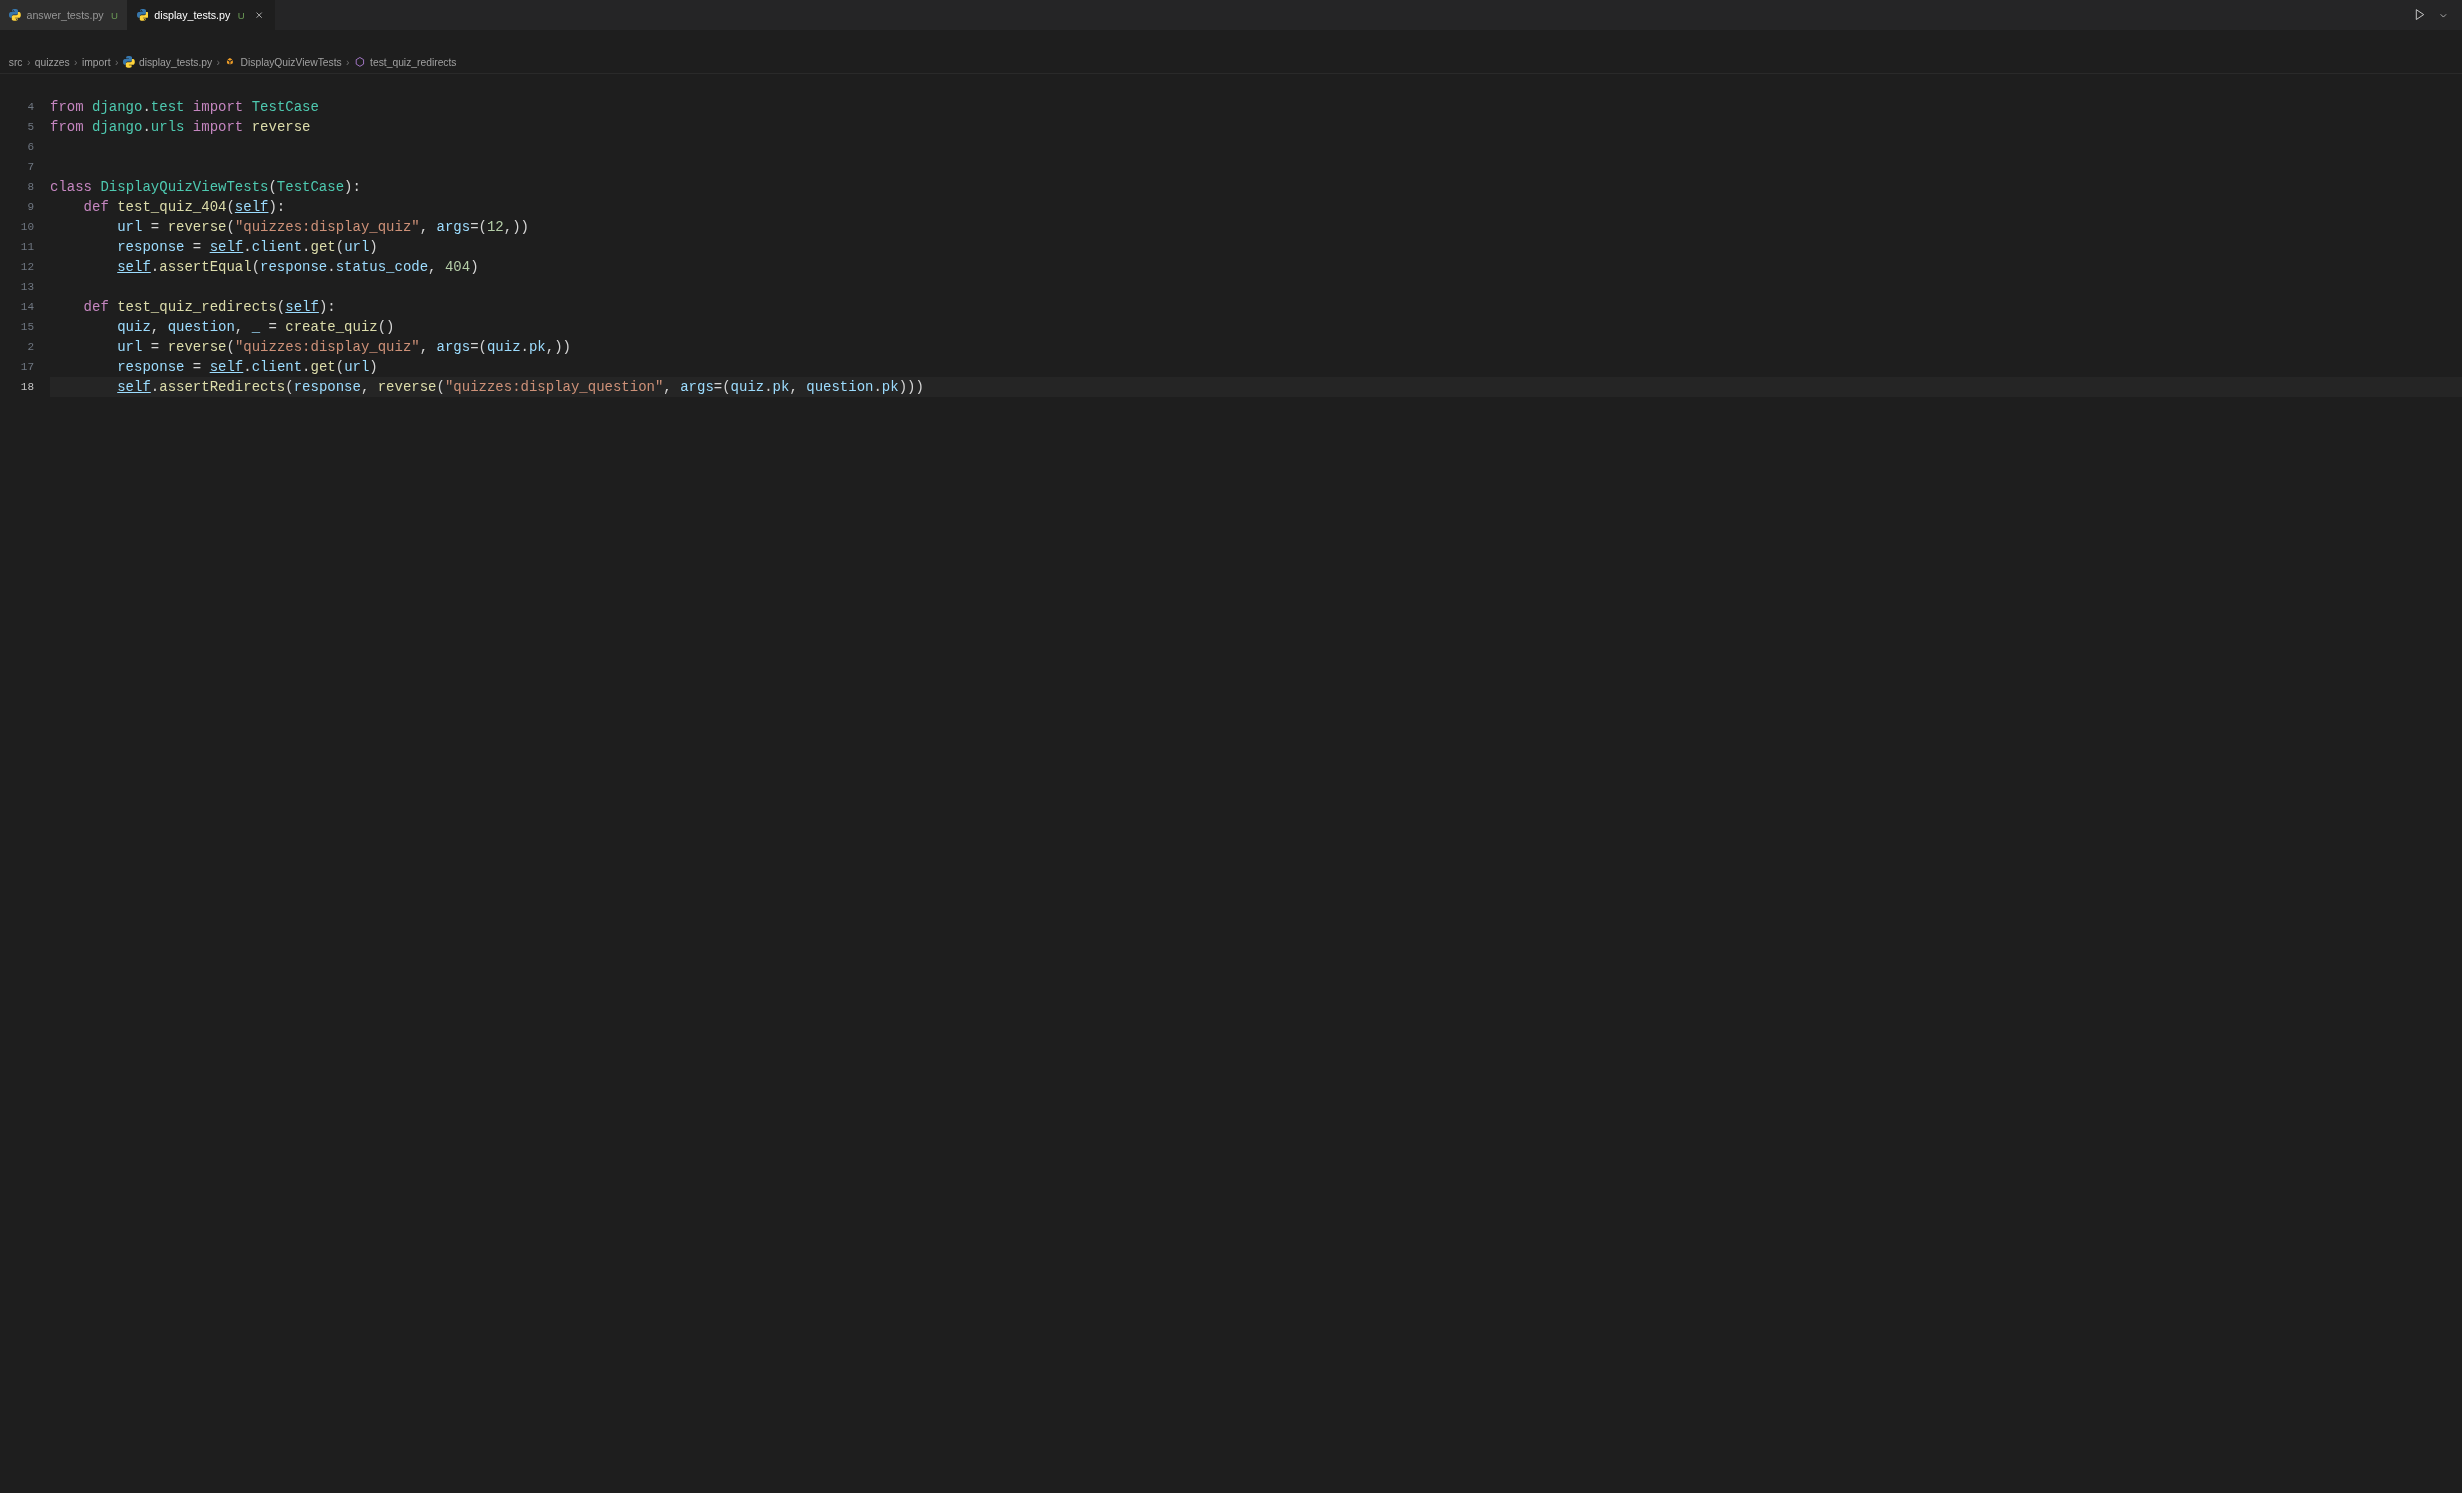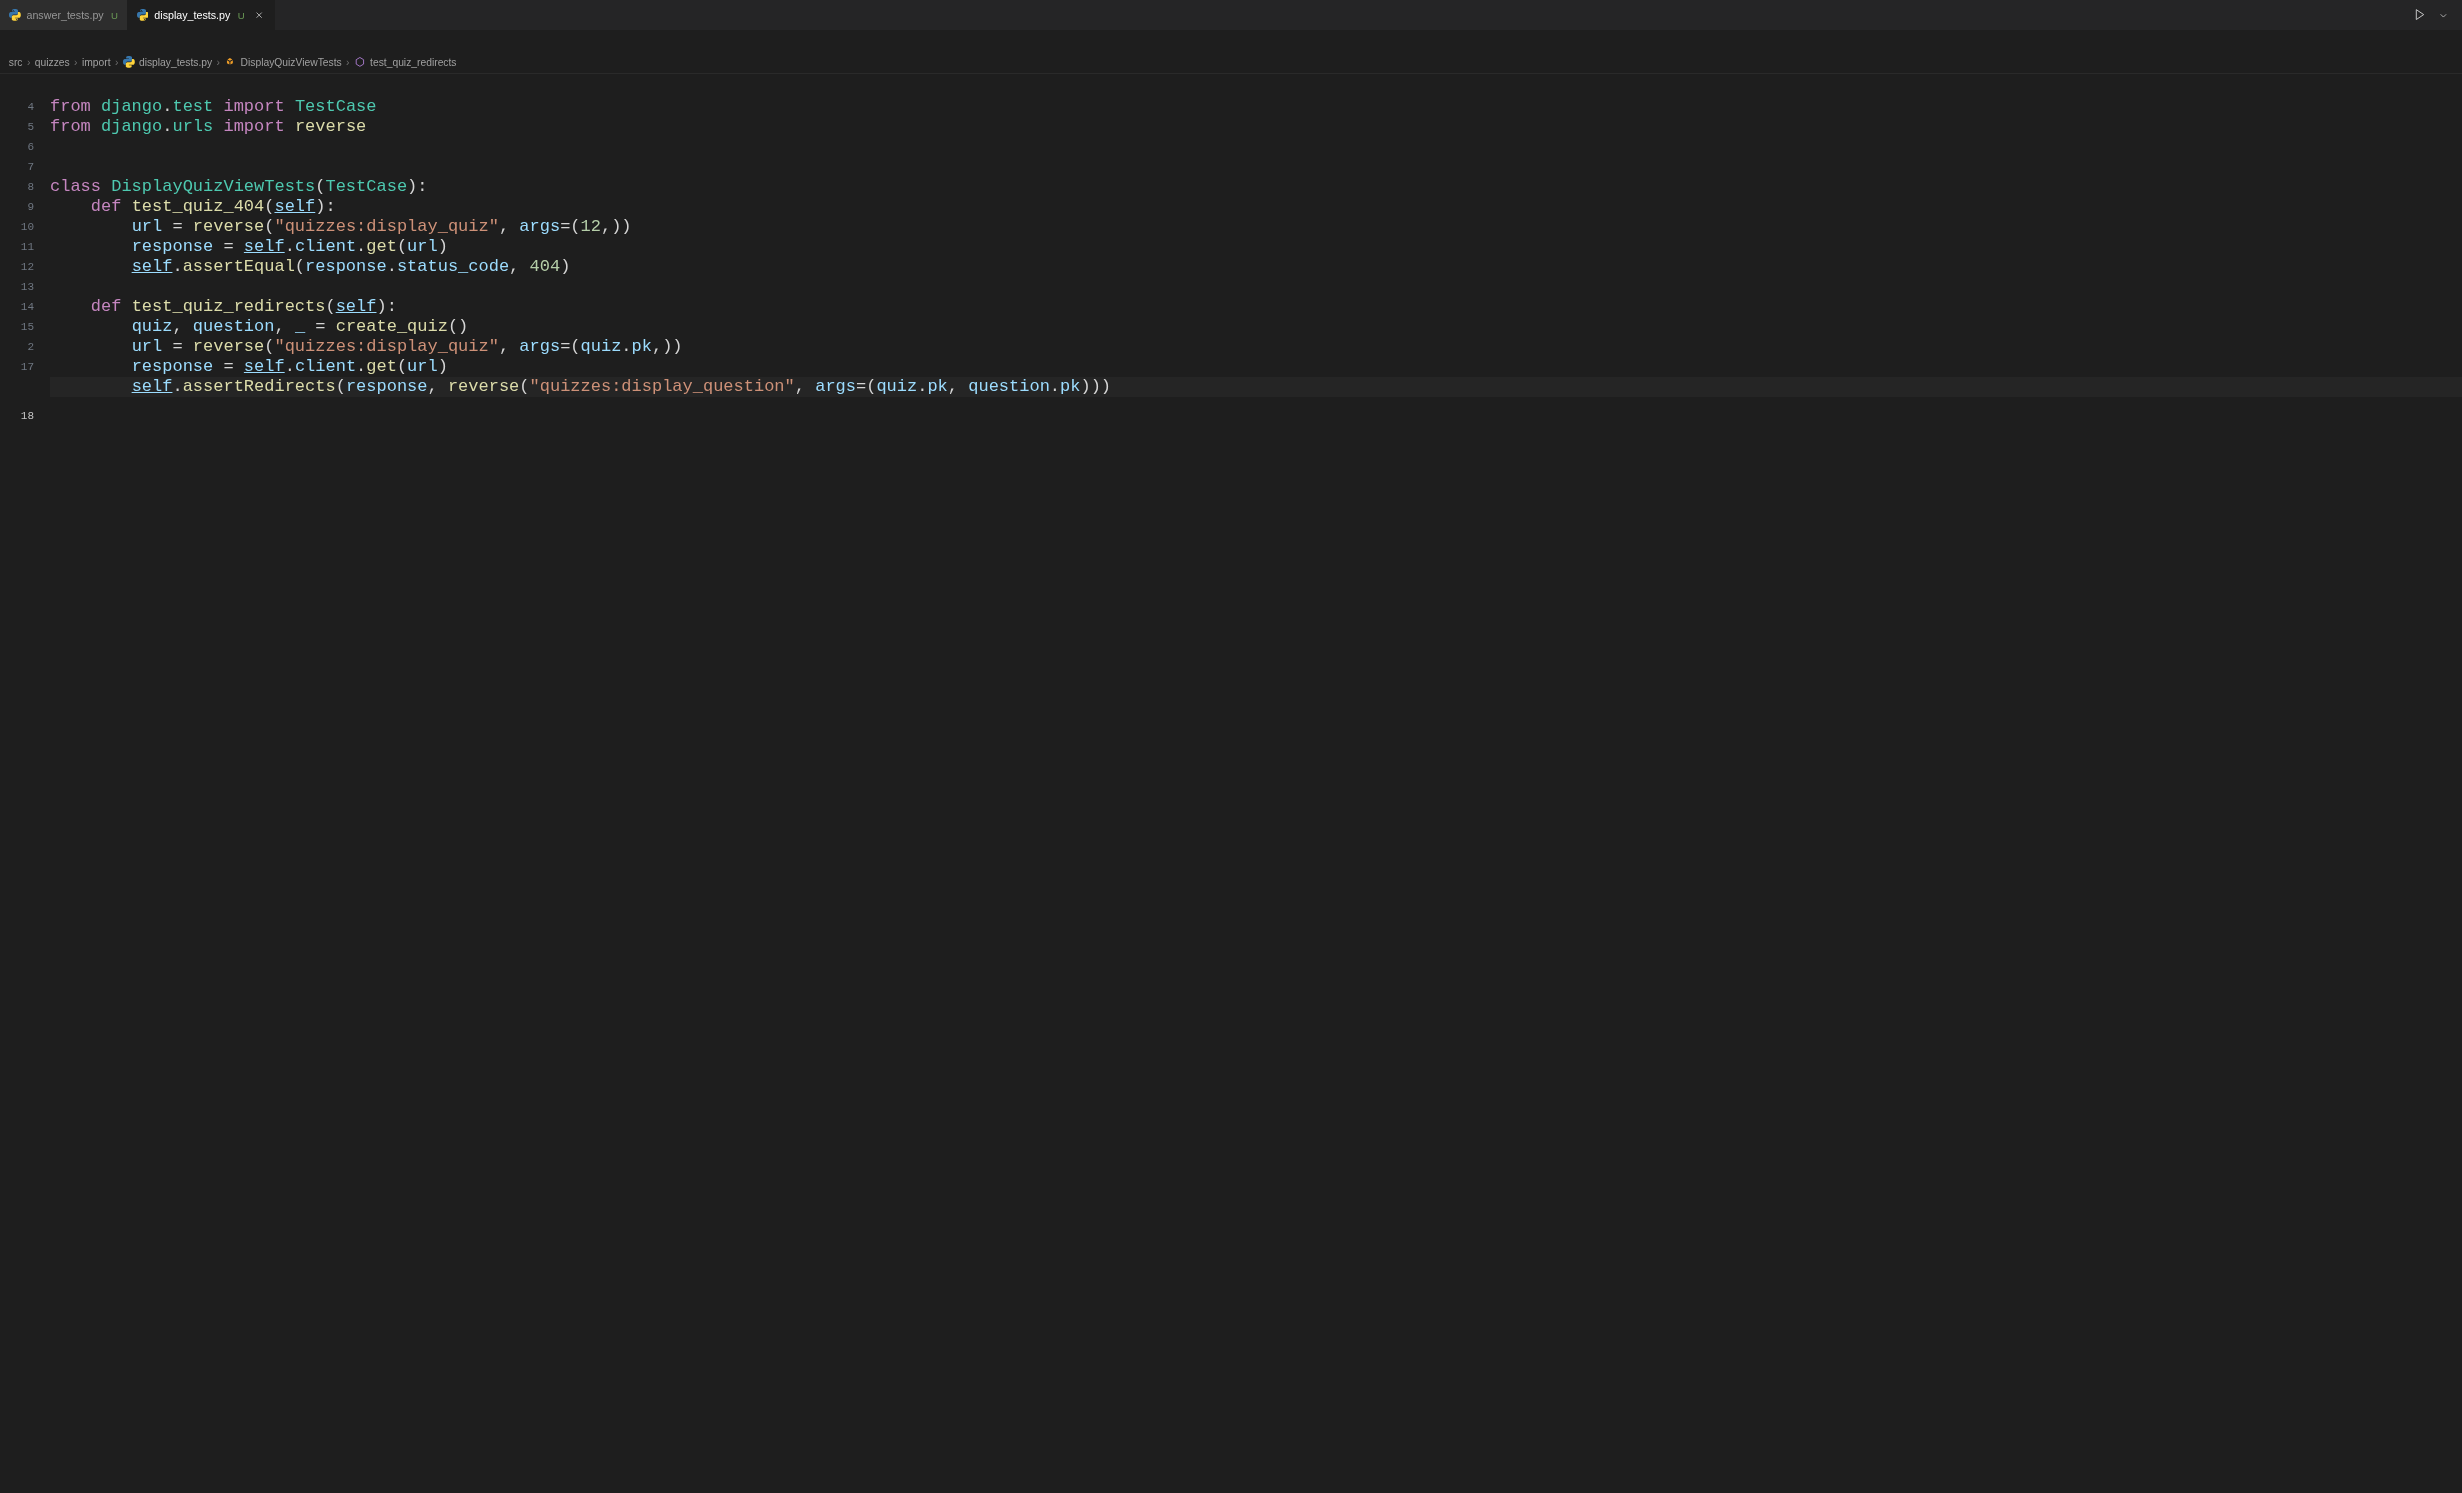--- a/index.html
+++ b/index.html
@@ -115,21 +115,21 @@
   text-align: right;
   padding-right: 16px;
   color: #6e7681;
   user-select: none;
   font-size: 11px;
   line-height: 20px;
   padding-top: 2.9px;
 }
 .code-area {
   flex: 1;
-  font-size: 17px;
+  font-size: 14px;
   line-height: 20px;
   padding-top: 2.9px;
   white-space: pre;
 }
 .line { min-height: 20px; position: relative; }
 .line.active-line {
   background: rgba(255,255,255,0.03);
 }
 .tok-kw { color: #c586c0; }
 .tok-mod { color: #4ec9b0; }
@@ -239,19 +239,19 @@
         <div class="line">8</div>
         <div class="line">9</div>
         <div class="line">10</div>
         <div class="line">11</div>
         <div class="line">12</div>
         <div class="line">13</div>
         <div class="line">14</div>
         <div class="line">15</div>
         <div class="line">2</div>
         <div class="line">17</div>
-        <div class="line" style="color: rgb(198, 198, 198); margin-top: 29px;">18</div>
+        <div class="line" style="color: rgb(198, 198, 198);">18</div>
       </div>
     <div class="code-area" id="code"><div class="line"><span class="tok-kw">from </span><span class="tok-mod">django</span><span class="tok-punc">.</span><span class="tok-mod">test</span><span class="tok-kw"> import </span><span class="tok-cls">TestCase</span></div><div class="line"><span class="tok-kw">from </span><span class="tok-mod">django</span><span class="tok-punc">.</span><span class="tok-mod">urls</span><span class="tok-kw"> import </span><span class="tok-fn">reverse</span></div><div class="line">&nbsp;</div><div class="line">&nbsp;</div><div class="line"><span class="tok-kw">class </span><span class="tok-cls">DisplayQuizViewTests</span><span class="tok-punc">(</span><span class="tok-cls">TestCase</span><span class="tok-punc">):</span></div><div class="line"><span class="tok-punc">    </span><span class="tok-kw">def </span><span class="tok-fn">test_quiz_404</span><span class="tok-punc">(</span><span class="tok-self">self</span><span class="tok-punc">):</span></div><div class="line"><span class="tok-punc">        </span><span class="tok-var">url</span><span class="tok-op"> = </span><span class="tok-fn">reverse</span><span class="tok-punc">(</span><span class="tok-str">"quizzes:display_quiz"</span><span class="tok-punc">, </span><span class="tok-param">args</span><span class="tok-punc">=(</span><span class="tok-num">12</span><span class="tok-punc">,))</span></div><div class="line"><span class="tok-punc">        </span><span class="tok-var">response</span><span class="tok-op"> = </span><span class="tok-self">self</span><span class="tok-punc">.</span><span class="tok-var">client</span><span class="tok-punc">.</span><span class="tok-fn">get</span><span class="tok-punc">(</span><span class="tok-var">url</span><span class="tok-punc">)</span></div><div class="line"><span class="tok-punc">        </span><span class="tok-self">self</span><span class="tok-punc">.</span><span class="tok-fn">assertEqual</span><span class="tok-punc">(</span><span class="tok-var">response</span><span class="tok-punc">.</span><span class="tok-var">status_code</span><span class="tok-punc">, </span><span class="tok-num">404</span><span class="tok-punc">)</span></div><div class="line">&nbsp;</div><div class="line"><span class="tok-punc">    </span><span class="tok-kw">def </span><span class="tok-fn">test_quiz_redirects</span><span class="tok-punc">(</span><span class="tok-self">self</span><span class="tok-punc">):</span></div><div class="line"><span class="tok-punc">        </span><span class="tok-var">quiz</span><span class="tok-punc">, </span><span class="tok-var">question</span><span class="tok-punc">, </span><span class="tok-var">_</span><span class="tok-op"> = </span><span class="tok-fn">create_quiz</span><span class="tok-punc">()</span></div><div class="line"><span class="tok-punc">        </span><span class="tok-var">url</span><span class="tok-op"> = </span><span class="tok-fn">reverse</span><span class="tok-punc">(</span><span class="tok-str">"quizzes:display_quiz"</span><span class="tok-punc">, </span><span class="tok-param">args</span><span class="tok-punc">=(</span><span class="tok-var">quiz</span><span class="tok-punc">.</span><span class="tok-var">pk</span><span class="tok-punc">,))</span></div><div class="line"><span class="tok-punc">        </span><span class="tok-var">response</span><span class="tok-op"> = </span><span class="tok-self">self</span><span class="tok-punc">.</span><span class="tok-var">client</span><span class="tok-punc">.</span><span class="tok-fn">get</span><span class="tok-punc">(</span><span class="tok-var">url</span><span class="tok-punc">)</span></div><div class="line active-line"><span class="tok-punc">        </span><span class="tok-self">self</span><span class="tok-punc">.</span><span class="tok-fn">assertRedirects</span><span class="tok-punc">(</span><span class="tok-var">response</span><span class="tok-punc">, </span><span class="tok-fn">reverse</span><span class="tok-punc">(</span><span class="tok-str">"quizzes:display_question"</span><span class="tok-punc">, </span><span class="tok-param">args</span><span class="tok-punc">=(</span><span class="tok-var">quiz</span><span class="tok-punc">.</span><span class="tok-var">pk</span><span class="tok-punc">, </span><span class="tok-var">question</span><span class="tok-punc">.</span><span class="tok-var">pk</span><span class="tok-punc">)))</span></div></div>
   </div>
 
 </div>
 
 
 </body></html>

